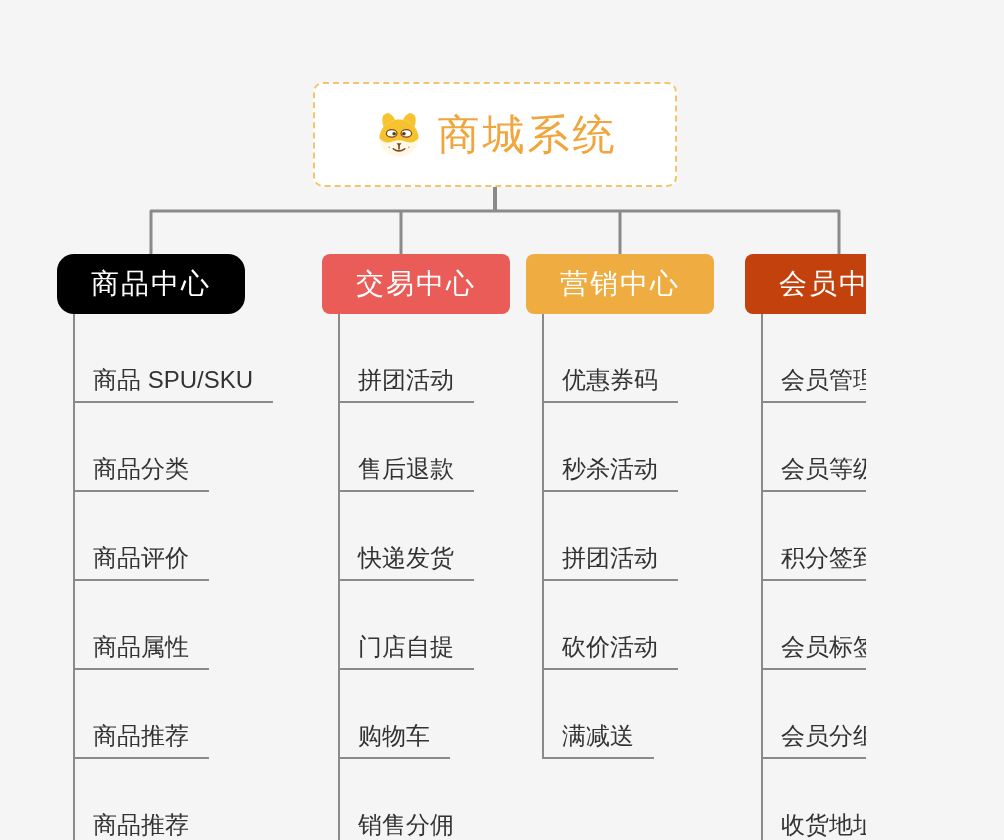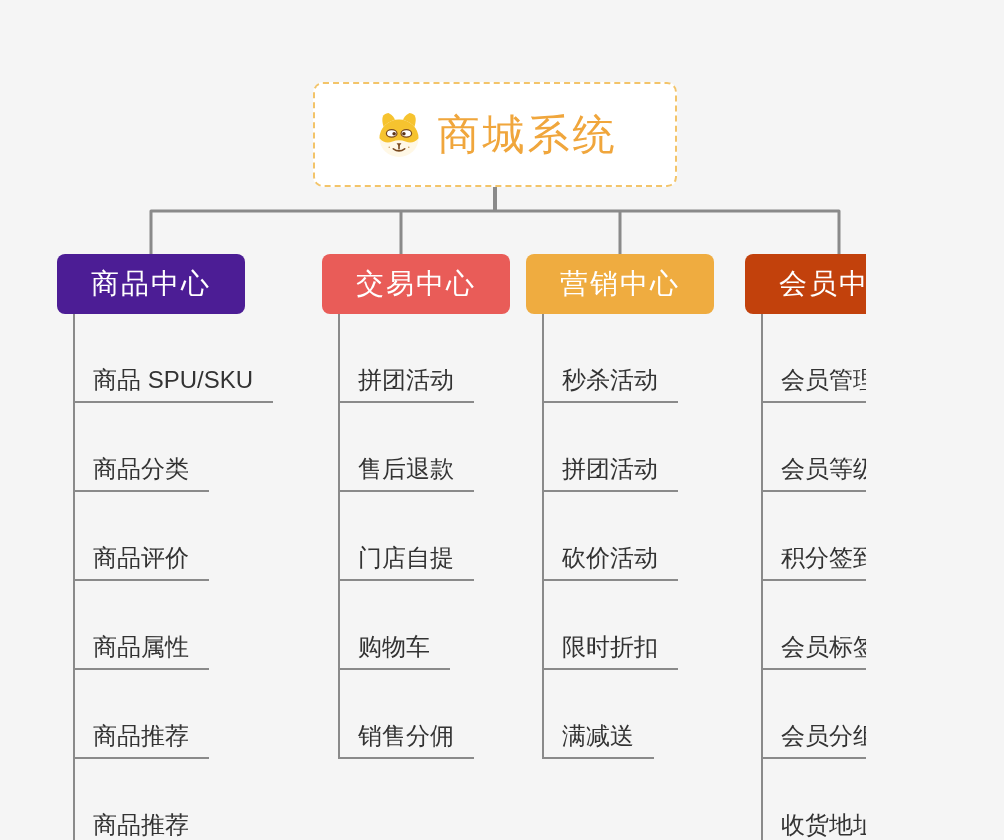--- a/index.html
+++ b/index.html
@@ -126,55 +126,56 @@
         <path d="M32 45 v4 M25 49 q7 5 14 0" stroke="#7A4A1F" stroke-width="2" fill="none" stroke-linecap="round"></path>
         <circle cx="20" cy="47" r="1" fill="#C9A063"></circle>
         <circle cx="44" cy="47" r="1" fill="#C9A063"></circle>
       </svg>
     </span>
     <span class="root-title">商城系统</span>
   </div>
 
   <div id="branches">
   <div class="branch b0">
-    <div class="branch-node" style="background: #4c1d95;">
+    <div class="branch-node" style="background: #000000; border-radius: 17px;">
       <span class="branch-label">商品中心</span>
     </div>
     <ul class="branch-items">
           <li>商品 SPU/SKU</li>
           <li>商品分类</li>
           <li>商品评价</li>
           <li>商品属性</li>
           <li>商品推荐</li>
           <li>商品推荐</li>
         </ul>
   </div>
 
   <div class="branch b1">
     <div class="branch-node" style="background: rgb(233, 92, 88);">
       <span class="branch-label">交易中心</span>
     </div>
     <ul class="branch-items">
           <li>拼团活动</li>
           <li>售后退款</li>
+          <li>快递发货</li>
           <li>门店自提</li>
           <li>购物车</li>
           <li>销售分佣</li>
         </ul>
   </div>
 
   <div class="branch b2">
     <div class="branch-node" style="background: rgb(239, 172, 64);">
       <span class="branch-label">营销中心</span>
     </div>
     <ul class="branch-items">
+          <li>优惠券码</li>
           <li>秒杀活动</li>
           <li>拼团活动</li>
           <li>砍价活动</li>
-          <li>限时折扣</li>
           <li>满减送</li>
         </ul>
   </div>
 
   <div class="branch b3">
     <div class="branch-node" style="background: #c2410c;">
       <span class="branch-label">会员中心</span>
     </div>
     <ul class="branch-items">
           <li>会员管理</li>

